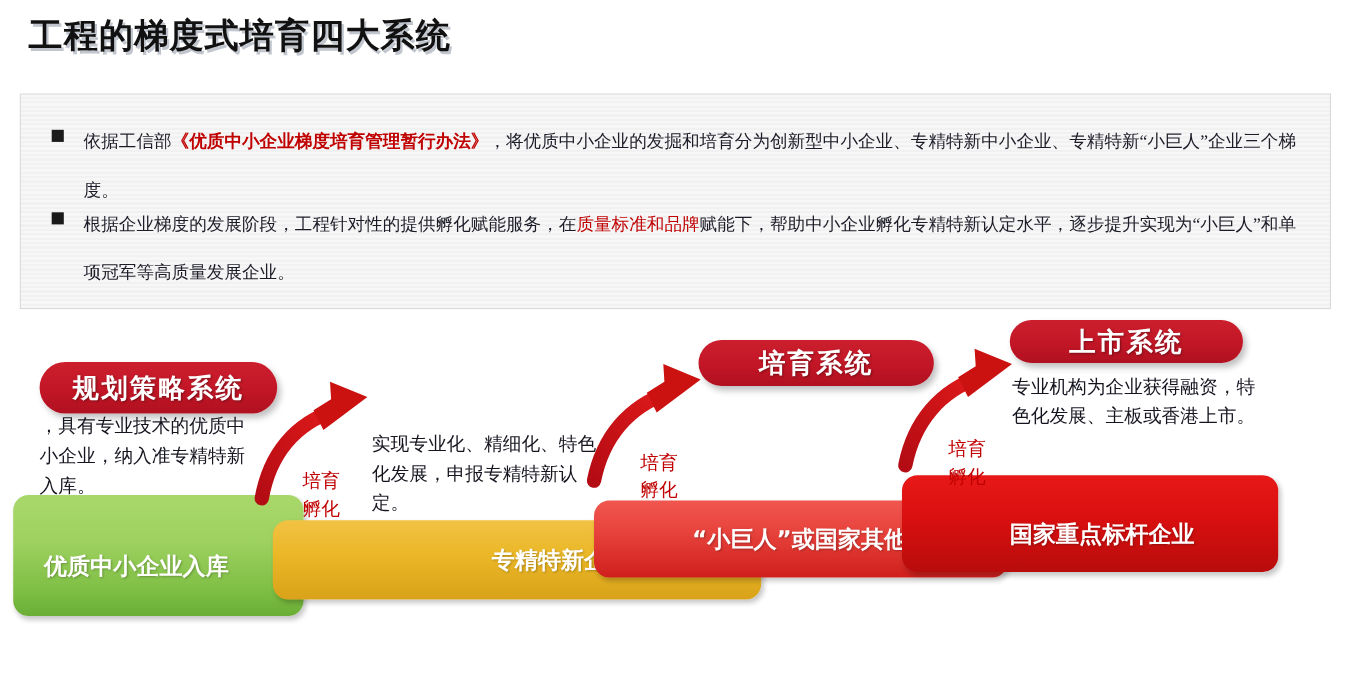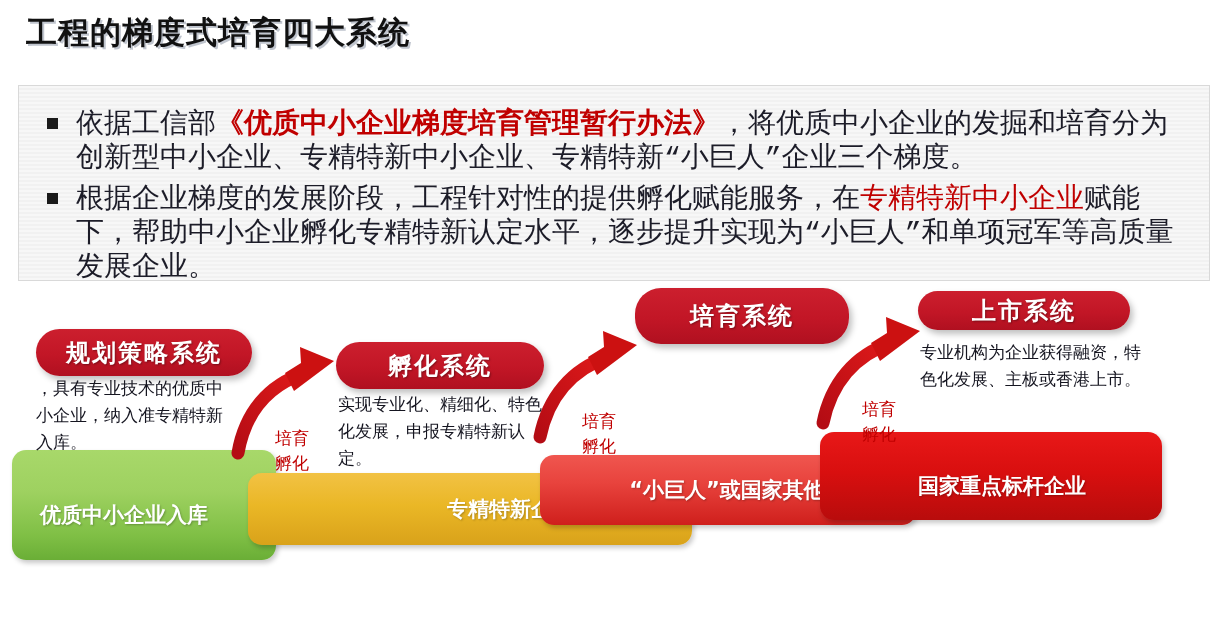--- a/index.html
+++ b/index.html
@@ -34,22 +34,22 @@
     position:absolute;display:flex;align-items:flex-start;
     left:28px;right:20px;
   }
   .bullet-row.b1{top:22px;}
   .bullet-row.b2{top:97px;}
   .sq{
     width:11px;height:11px;background:#1a1a1a;flex:0 0 auto;
     margin-top:10px;margin-right:18px;
   }
   .btext{
-    font-size:28px;line-height:34px;color:#1c1c28;
-    font-family:Liberation Mono, monospace;
+    font-size:16px;line-height:44px;color:#1c1c28;
+    font-family:Liberation Serif, serif;
   }
   .red-b{color:#c00000;font-weight:bold;}
   .red-n{color:#c00000;}
 
   
   .diagram{position:absolute;left:0;top:281px;width:1228px;height:341px;}
 
   
   .bar{
     position:absolute;border-radius:14px;
@@ -91,21 +91,21 @@
     background:linear-gradient(to bottom,#cc1f2e 0%,#c21626 55%,#b01020 100%);
     color:#ffffff;font-weight:bold;font-size:24px;
     display:flex;align-items:center;justify-content:center;
     letter-spacing:2px;
     box-shadow:3px 4px 6px rgba(0,0,0,0.25);
     text-shadow:1px 1px 2px rgba(0,0,0,0.35);
     z-index:9;white-space:nowrap;
   }
   .pill1{left:36px;top:48px;width:216px;height:47px;}
   .pill2{left:336px;top:61px;width:208px;height:47px;}
-  .pill3{left:635px;top:7px;width:214px;height:56px;}
+  .pill3{left:635px;top:28px;width:214px;height:42px;}
   .pill4{left:918px;top:10px;width:212px;height:39px;}
 
   
   .desc{
     position:absolute;font-size:17px;line-height:27px;color:#151520;
     z-index:8;
   }
   .d1{left:36px;top:94px;width:200px;}
   .d2{left:338px;top:110px;width:205px;}
   .d3{left:637px;top:72px;width:200px;}
@@ -135,21 +135,21 @@
     <div class="bullet-row b1">
       <div class="sq"></div>
       <div class="btext">
         <span>依据工信部</span><span class="red-b">《优质中小企业梯度培育管理暂行办法》</span><span>，将优质中小企业的发掘和培育分为创新型中小企业、专精特新中小企业、专精特新“小巨人”企业三个梯度。</span>
       </div>
     </div>
 
     <div class="bullet-row b2">
       <div class="sq"></div>
       <div class="btext">
-        <span>根据企业梯度的发展阶段，工程针对性的提供孵化赋能服务，在</span><span class="red-n">专精特新中小企业</span><span>赋能下，帮助中小企业孵化专精特新认定水平，逐步提升实现为“小巨人”和单项冠军等高质量发展企业。</span>
+        <span>根据企业梯度的发展阶段，工程针对性的提供孵化赋能服务，在</span><span class="red-n">质量标准和品牌</span><span>赋能下，帮助中小企业孵化专精特新认定水平，逐步提升实现为“小巨人”和单项冠军等高质量发展企业。</span>
       </div>
     </div>
 
   </div>
 
   <div class="diagram">
 
     <div class="bar bar1">
       <span>优质中小企业入库</span>
     </div>
@@ -194,21 +194,20 @@
     <div class="arrow-label al2">
       <div>培育</div>
       <div>孵化</div>
     </div>
     <div class="arrow-label al3">
       <div>培育</div>
       <div>孵化</div>
     </div>
 
     <div class="pill pill1">规划策略系统</div>
-    <div class="pill pill2">孵化系统</div>
     <div class="pill pill3">培育系统</div>
     <div class="pill pill4">上市系统</div>
 
     <div class="desc d1">，具有专业技术的优质中小企业，纳入准专精特新入库。</div>
     <div class="desc d2">实现专业化、精细化、特色化发展，申报专精特新认定。</div>
     <div class="desc d4">专业机构为企业获得融资，特色化发展、主板或香港上市。</div>
 
   </div>
 </div>
 

